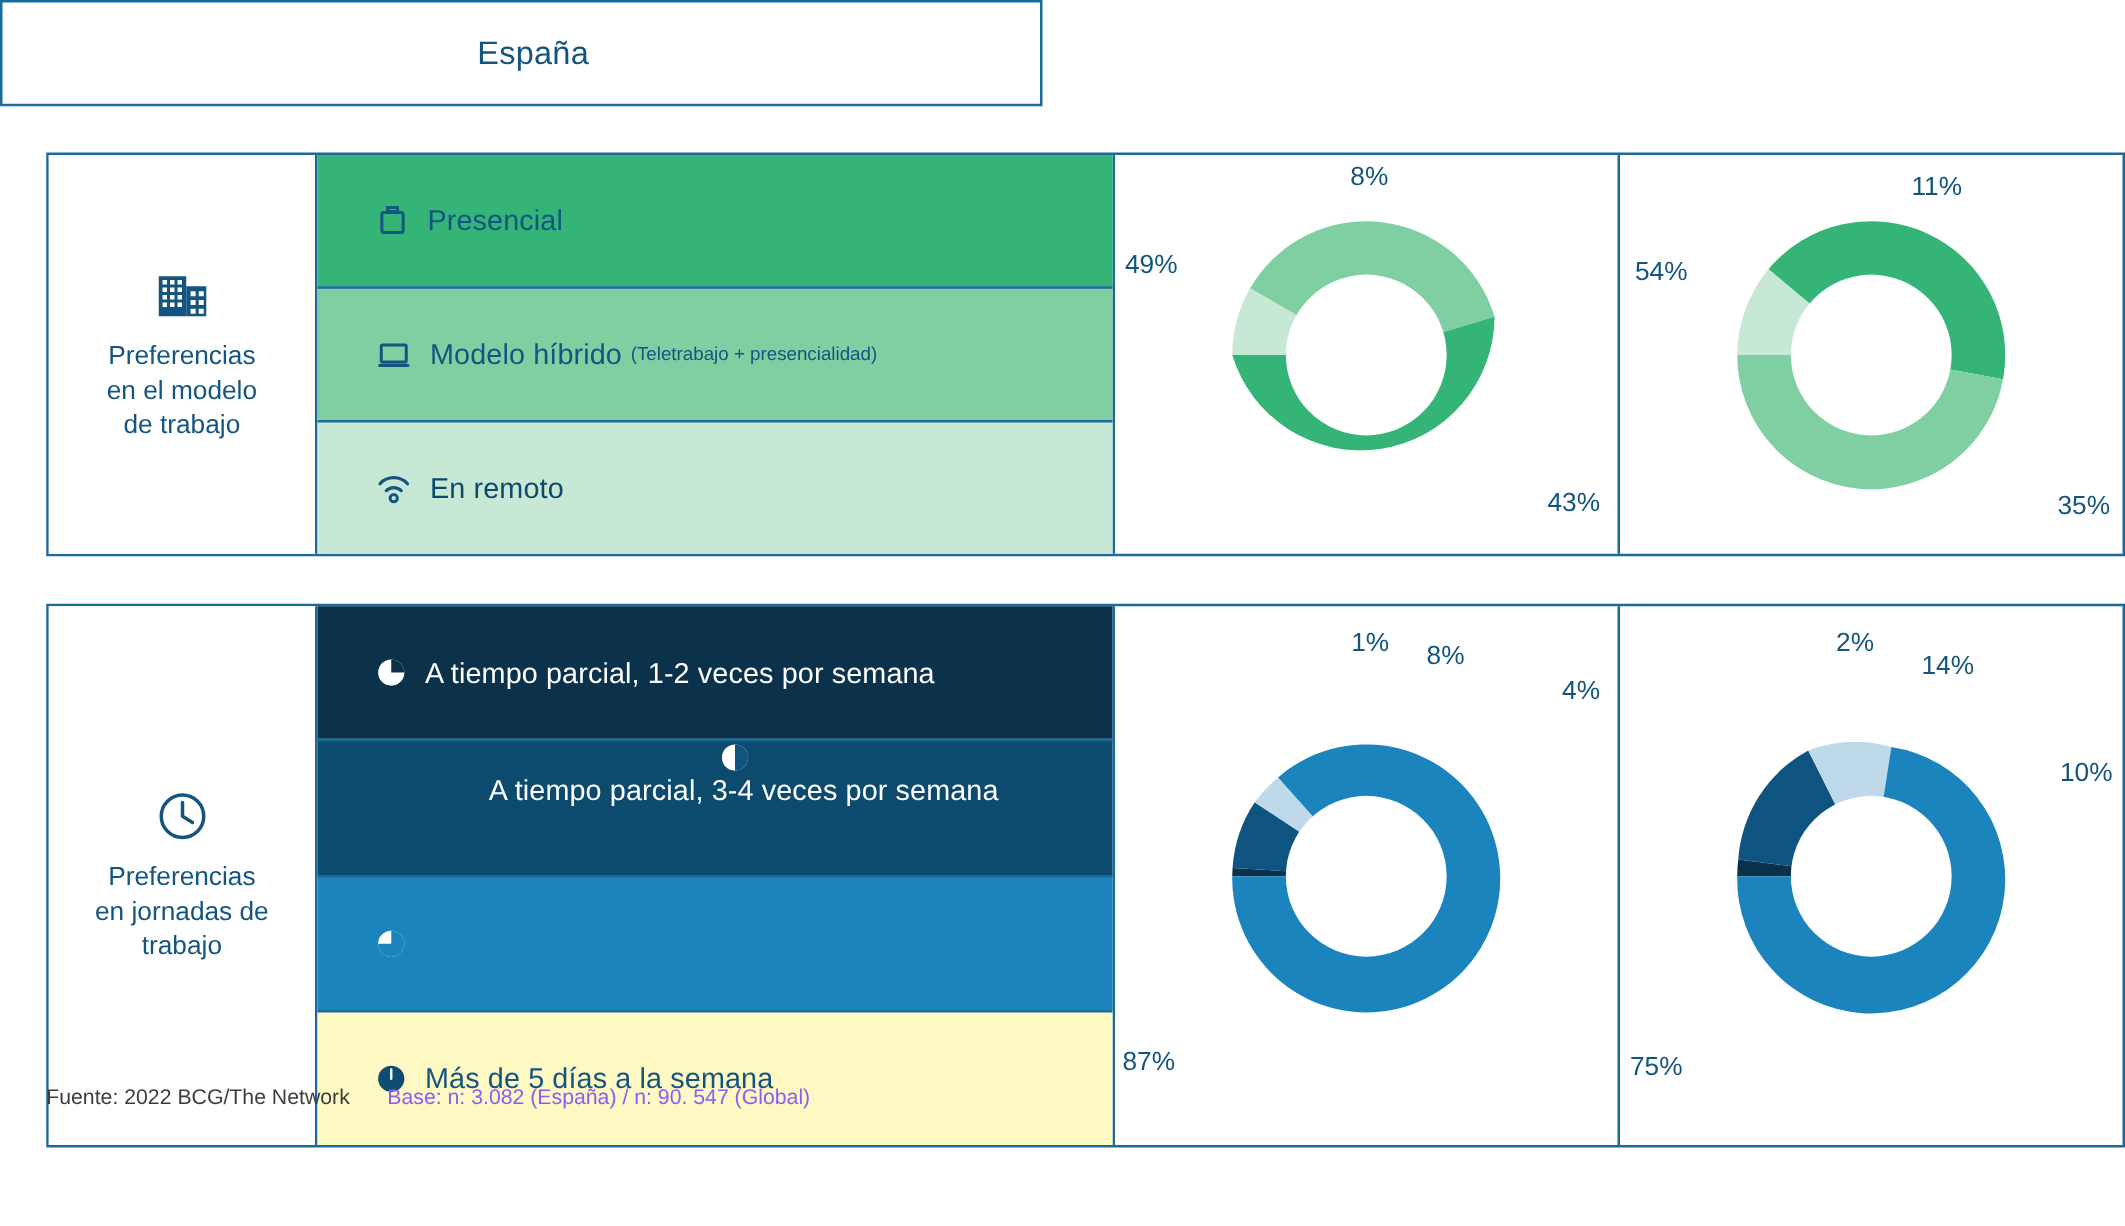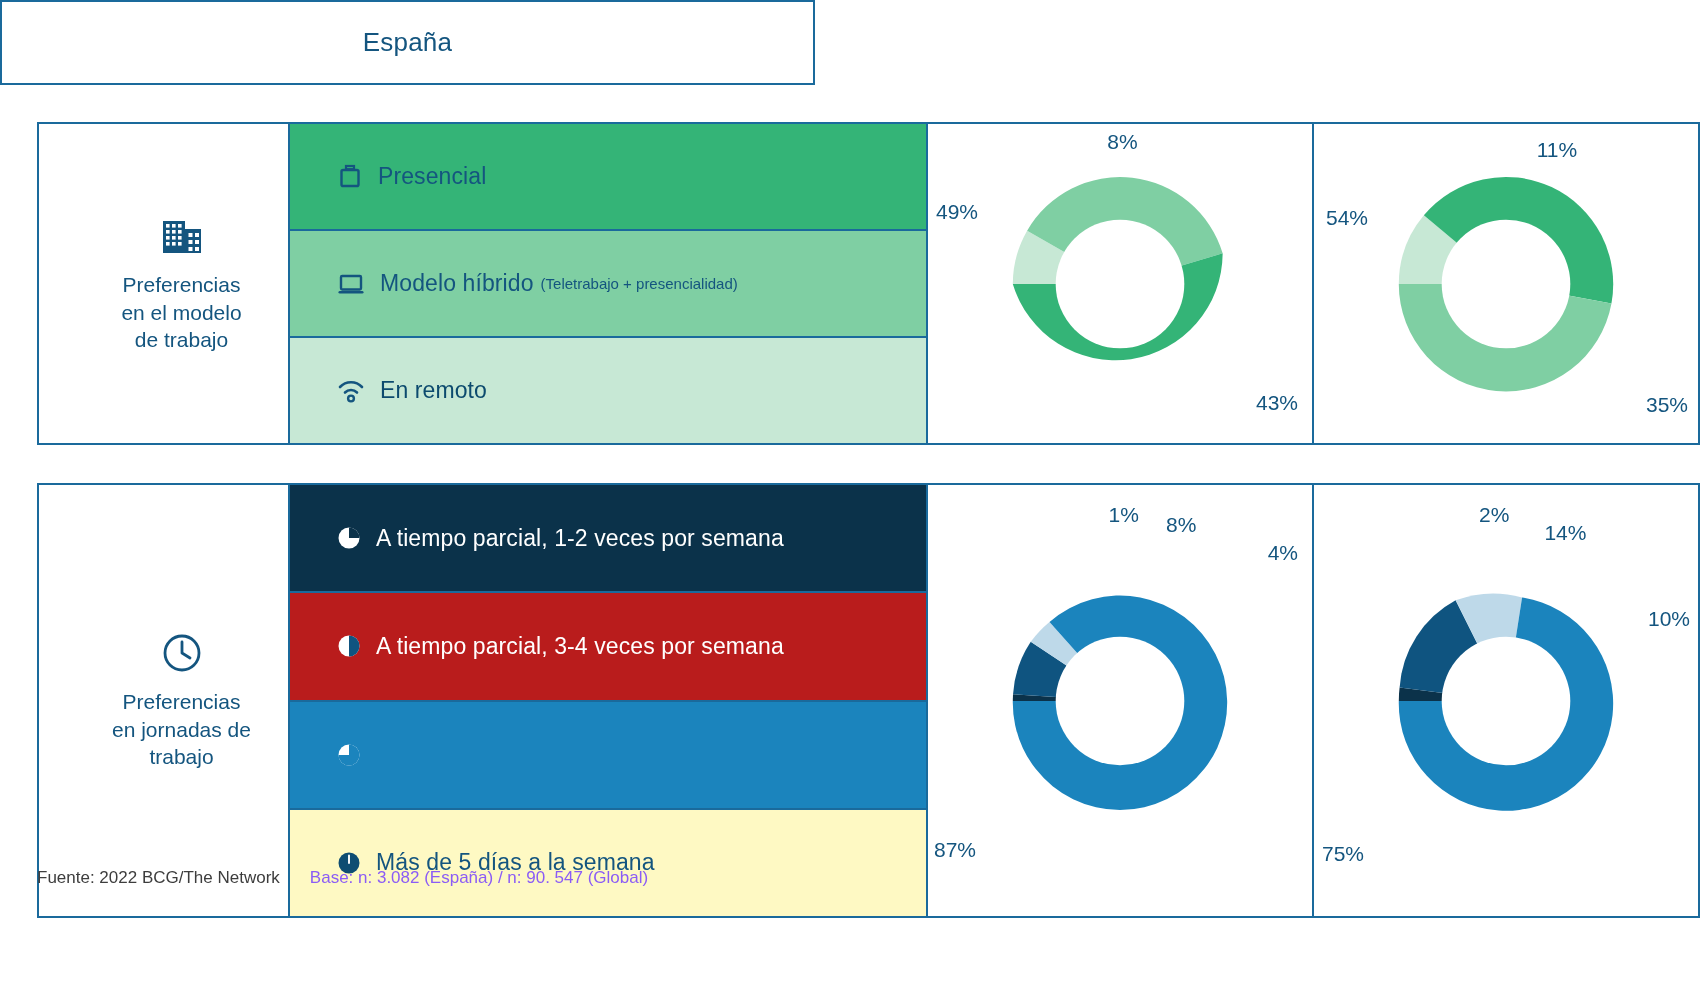--- a/index.html
+++ b/index.html
@@ -5,33 +5,33 @@
   html,body{margin:0;padding:0;}
   body{
     width:1700px;height:981px;background:#ffffff;
     font-family:"Liberation Sans",sans-serif;
     color:#14557f;overflow:hidden;position:relative;
   }
   .stage{position:absolute;left:0;top:0;width:1700px;height:981px;}
 
   
   #header-row{left:889px;top:34px;width:811px;height:81px;
-    border:2px solid #1a6a9c;display:flex;}
+    border:2px solid #1a6a9c;display:flex;padding-left:19px;}
   #header-row .hcell{flex:1;display:flex;align-items:center;justify-content:center;
     font-size:26px;color:#14557f;letter-spacing:.2px;}
   #header-row .hcell + .hcell{border-left:2px solid #1a6a9c;}
 
   
   .section{position:absolute;box-sizing:border-box;border:2px solid #1a6a9c;display:flex;}
   #section-work{left:37px;top:122px;width:1663px;height:323px;}
   #section-hours{left:37px;top:483px;width:1663px;height:435px;}
 
   .label-col{width:215px;box-sizing:border-box;border-right:2px solid #1a6a9c;
     display:flex;flex-direction:column;align-items:center;justify-content:center;
-    background:#ffffff;flex:none;margin-left:36px;}
+    background:#ffffff;flex:none;}
   .label-col .lic{margin-bottom:12px;line-height:0;}
   .label-col .ltxt{font-size:21px;line-height:1.32;text-align:center;color:#14557f;}
 
   .rows-col{width:638px;box-sizing:border-box;border-right:2px solid #1a6a9c;
     display:flex;flex-direction:column;flex:none;}
   .row{flex:1;display:flex;align-items:center;box-sizing:border-box;padding-left:46px;}
   .row + .row{border-top:2px solid #1a6a9c;}
   .row .ric{margin-right:14px;line-height:0;display:inline-block;}
   .row .rtxt{font-size:23px;letter-spacing:.1px;}
   .row .rsub{font-size:15px;margin-left:7px;letter-spacing:0;}
@@ -189,21 +189,21 @@
       <div class="row" style="background:#0b324a;">
         <span class="ric">
           <svg width="26" height="26" viewBox="0 0 26 26">
             <circle cx="13" cy="13" r="10.5" fill="#ffffff"></circle>
             <path d="M13,13 L13,2.5 A10.5,10.5 0 0,1 23.5,13 Z" fill="#0b324a"></path>
           </svg>
         </span>
         <span class="rtxt" style="color:#ffffff;">A tiempo parcial, 1-2 veces por semana</span>
       </div>
 
-      <div class="row" style="background:#b91c1c;">
+      <div class="row" style="background:#0c4a6e;flex-direction:column;">
         <span class="ric">
           <svg width="26" height="26" viewBox="0 0 26 26">
             <circle cx="13" cy="13" r="10.5" fill="#ffffff"></circle>
             <path d="M13,2.5 A10.5,10.5 0 0,1 13,23.5 Z" fill="#0f5480"></path>
           </svg>
         </span>
         <span class="rtxt" style="color:#ffffff;">A tiempo parcial, 3-4 veces por semana</span>
       </div>
 
       <div class="row" style="background:#1b84bd;">

